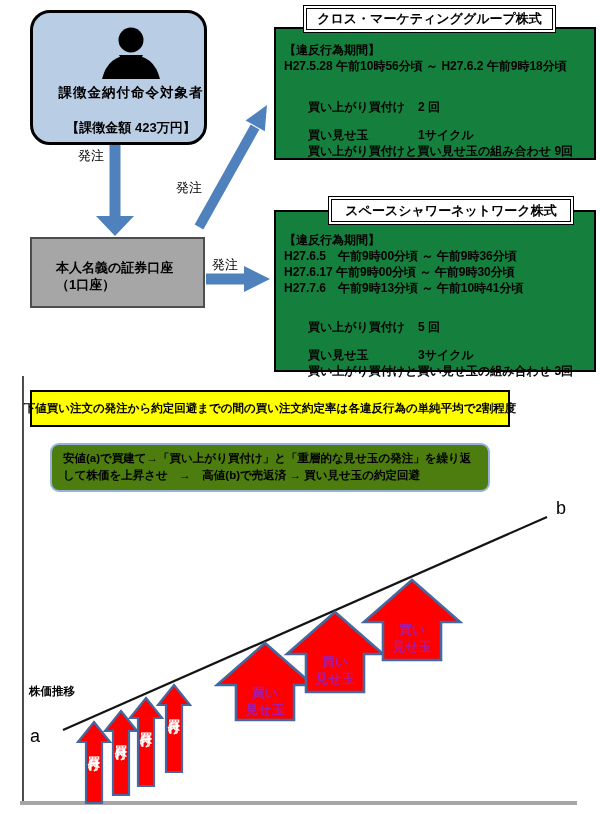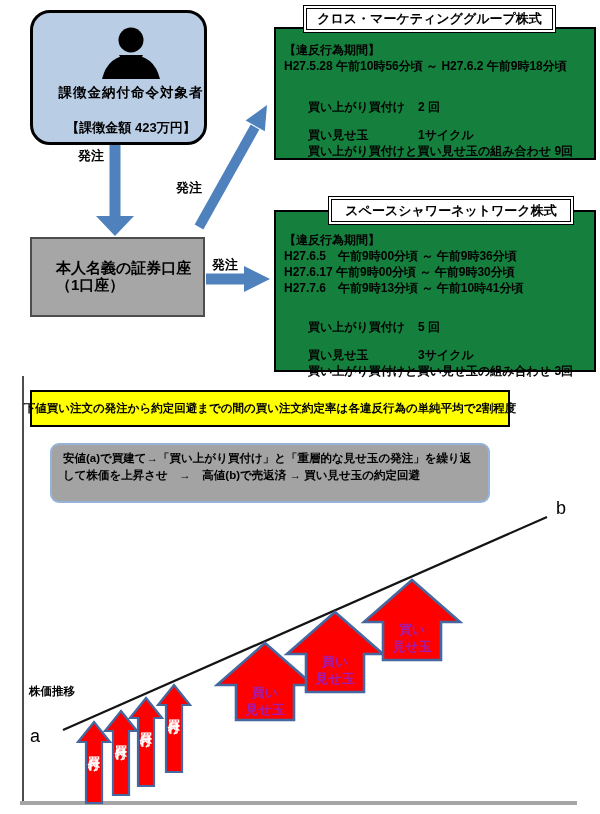--- a/index.html
+++ b/index.html
@@ -15,27 +15,27 @@
     left:30px;top:10px;width:177px;height:135px;box-sizing:border-box;
     background:#b9cde5;border:3px solid #000;border-radius:20px;
     display:flex;flex-direction:column;align-items:center;padding-left:25px;
   }
   .person-icon{margin-top:14px;}
   .subject-line1{font-size:13.5px;font-weight:bold;letter-spacing:1px;margin-top:5px;white-space:nowrap;}
   .subject-line2{font-size:13px;font-weight:bold;margin-top:17px;white-space:nowrap;}
 
   
   .account-box{
-    left:30px;top:237px;width:175px;height:80px;box-sizing:border-box;
+    left:30px;top:237px;width:175px;height:71px;box-sizing:border-box;
     background:#a6a6a6;border:2px solid #4d4d4d;
-    padding:20px 6px 0 24px;font-size:15px;font-weight:bold;line-height:17px;
+    padding:20px 6px 0 24px;font-size:13px;font-weight:bold;line-height:17px;
   }
 
   
-  .order-label{font-size:13px;font-weight:bold;white-space:nowrap;}
+  .order-label{font-size:13px;font-weight:normal;white-space:nowrap;}
 
   
   .stock-box{
     box-sizing:border-box;background:#15803d;border:2px solid #000;
     font-size:12px;font-weight:600;line-height:16px;
   }
   .stock-header{
     box-sizing:border-box;background:#fff;border:1px solid #000;
     box-shadow:inset 0 0 0 2px #fff, inset 0 0 0 3px #000;
     display:flex;align-items:center;justify-content:center;
@@ -50,22 +50,22 @@
 
   
   .highlight-note{
     left:30px;top:390px;width:480px;height:37px;box-sizing:border-box;
     background:#ffff00;border:2px solid #000;
     display:flex;align-items:center;justify-content:center;
     font-size:11.5px;font-weight:bold;white-space:nowrap;
   }
   .method-note{
     left:50px;top:443px;width:440px;box-sizing:border-box;
-    background:#a3a3a3;border:2px solid #94b3d7;border-radius:9px;
-    padding:5px 11px 17px 11px;font-size:11.5px;font-weight:600;line-height:17px;
+    background:#4d7c0f;border:2px solid #94b3d7;border-radius:9px;
+    padding:5px 11px 6px 11px;font-size:11.5px;font-weight:600;line-height:17px;
   }
 
   
   .price-label{left:29px;top:684px;font-size:11.5px;font-weight:600;white-space:nowrap;}
   .point-a{left:30px;top:726px;font-size:18px;}
   .point-b{left:556px;top:498px;font-size:18px;}
 
   .buy-arrow-label{
     width:18px;height:60px;color:#fff;font-size:12px;font-weight:bold;
     writing-mode:vertical-rl;text-orientation:upright;letter-spacing:2px;

